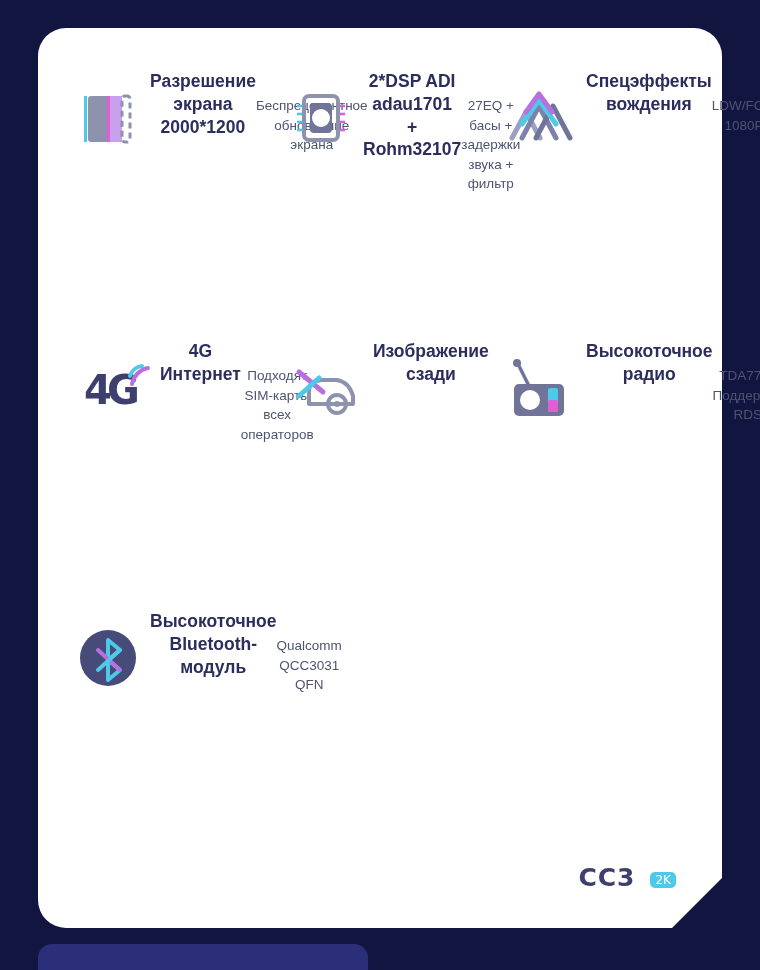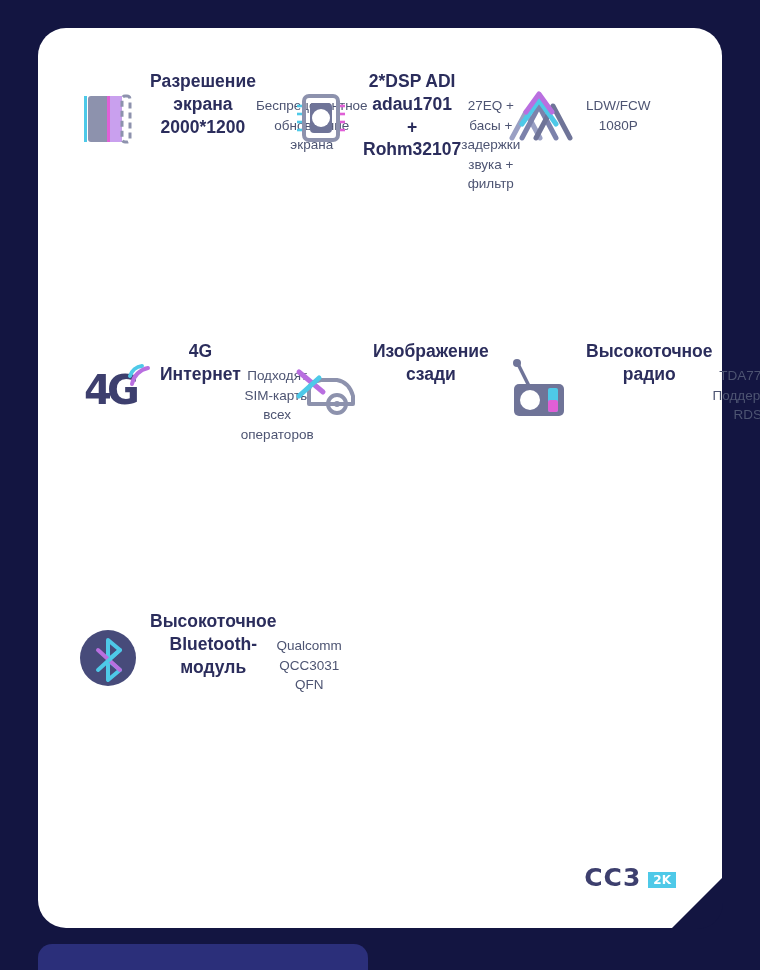--- a/index.html
+++ b/index.html
@@ -81,35 +81,35 @@
     line-height: 1.45;
     text-align: center;
     white-space: pre-line;
   }
   .badge {
     position: absolute;
     right: 46px;
     bottom: 36px;
     display: flex;
     align-items: flex-end;
-    gap: 7px;
+    gap: 15px;
   }
   .badge-text {
     color: #3d3f6e;
     font-size: 25px;
     font-weight: bold;
     letter-spacing: 1px;
     font-family: "DejaVu Sans", sans-serif;
   }
   .badge-2k {
     background: #4ec9e8;
     color: #ffffff;
     font-size: 12px;
-    font-weight: bold;
-    border-radius: 0;
+    font-weight: normal;
+    border-radius: 5px;
     padding: 2px 5px 2px 5px;
     line-height: 1;
     margin-bottom: 4px;
     font-family: "DejaVu Sans", sans-serif;
   }
   .bottom-strip {
     position: absolute;
     left: 38px;
     bottom: 0;
     width: 330px;
@@ -175,20 +175,22 @@
           <svg width="94" height="84" viewBox="0 0 94 84">
             <g fill="none" stroke-width="5" stroke-linecap="round" stroke-linejoin="round">
               <polyline points="20,62 34,36 48,62" stroke="#9aa0c4"></polyline>
               <polyline points="30,62 47,30 64,62" stroke="#7c82ab"></polyline>
               <polyline points="44,62 61,30 78,62" stroke="#6f7498"></polyline>
               <polyline points="30,48 47,24 64,48" stroke="#4ec9e8"></polyline>
               <polyline points="34,36 47,18 60,36" stroke="#b96fe0"></polyline>
             </g>
           </svg>
         </div>
+        <div class="title">Спецэффекты
+вождения</div>
         <div class="subtitle">LDW/FCW
 1080P</div>
       </div>
 
       <div class="cell">
         <div class="icon-wrap">
           <svg width="94" height="84" viewBox="0 0 94 84">
             <text x="18" y="58" font-family="DejaVu Sans, sans-serif" font-size="40" font-weight="bold" fill="#3d3f6e">4</text>
             <text x="41" y="58" font-family="DejaVu Sans, sans-serif" font-size="40" font-weight="bold" fill="#3d3f6e">G</text>
             <path d="M64 30 A14 14 0 0 1 76 20" fill="none" stroke="#4ec9e8" stroke-width="4" stroke-linecap="round"></path>

